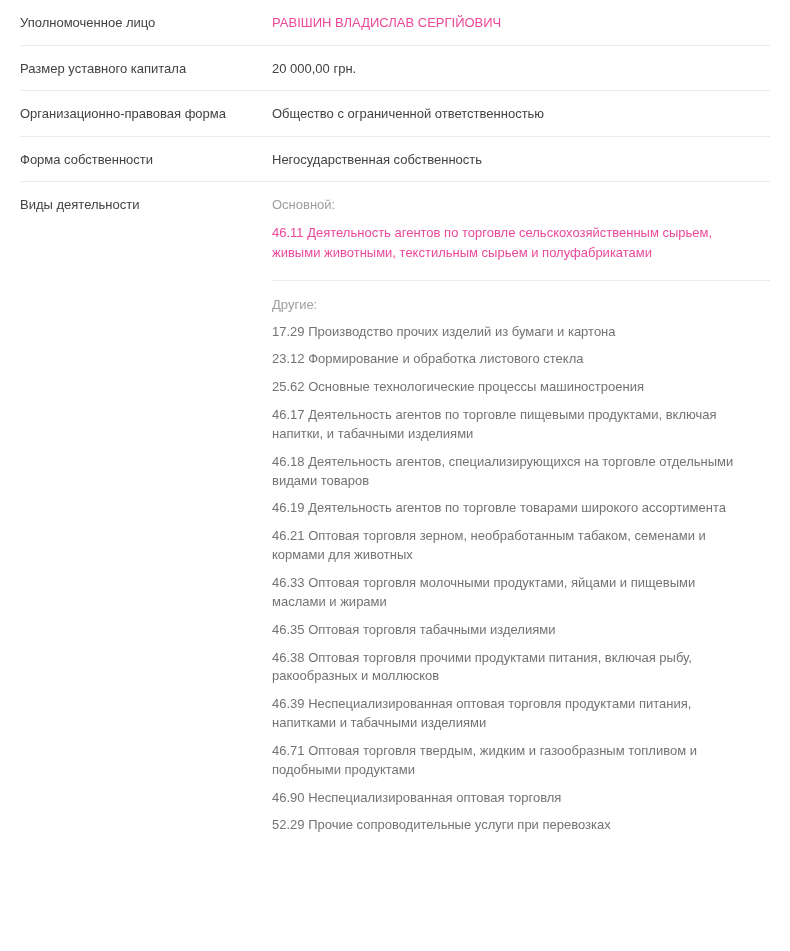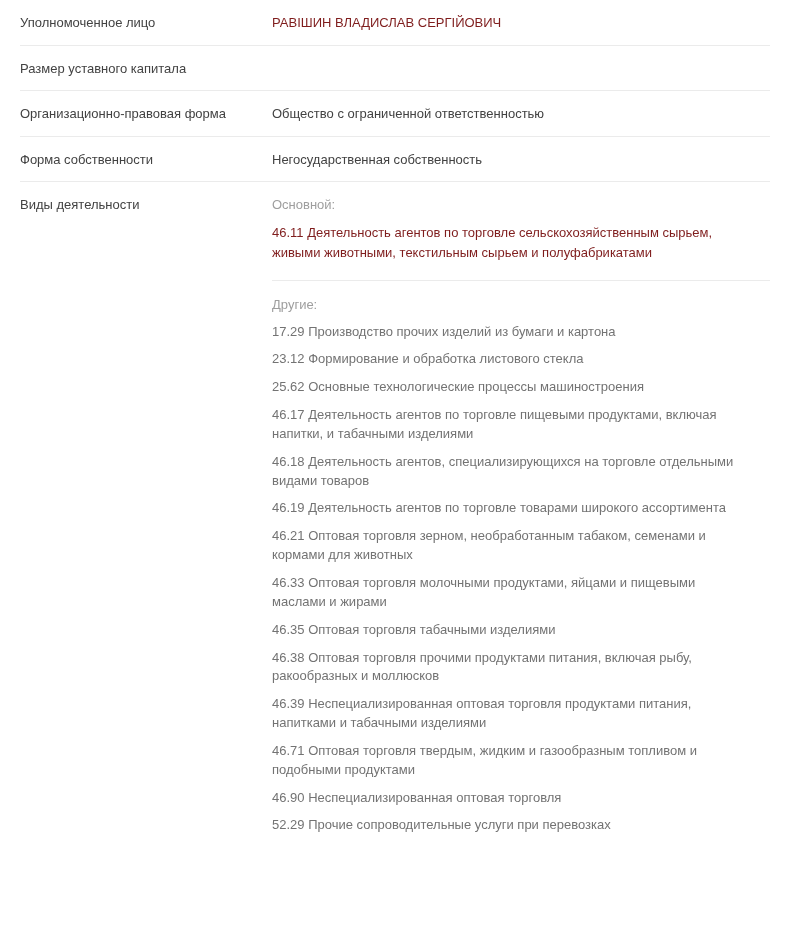--- a/index.html
+++ b/index.html
@@ -26,21 +26,21 @@
     line-height: 1.35;
     color: #424242;
   }
   .row-value {
     flex: 1;
     line-height: 1.35;
     color: #424242;
   }
 
   a.link {
-    color: #7f1d1d;
+    color: #ec4899;
     text-decoration: none;
     cursor: pointer;
   }
 
   .muted { color: #9e9e9e; line-height: 1.35; margin-bottom: 9px; }
 
   .primary-block {
     padding-bottom: 17px;
     border-bottom: 1px solid #ebebeb;
     margin-bottom: 15px;
@@ -62,20 +62,21 @@
 
   <div class="row">
     <div class="row-label">Уполномоченное лицо</div>
     <div class="row-value">
       <a href="#" class="link">РАВІШИН ВЛАДИСЛАВ СЕРГІЙОВИЧ</a>
     </div>
   </div>
 
   <div class="row">
     <div class="row-label">Размер уставного капитала</div>
+    <div class="row-value">20 000,00 грн.</div>
   </div>
 
   <div class="row">
     <div class="row-label">Организационно-правовая форма</div>
     <div class="row-value">Общество с ограниченной ответственностью</div>
   </div>
 
   <div class="row">
     <div class="row-label">Форма собственности</div>
     <div class="row-value">Негосударственная собственность</div>

